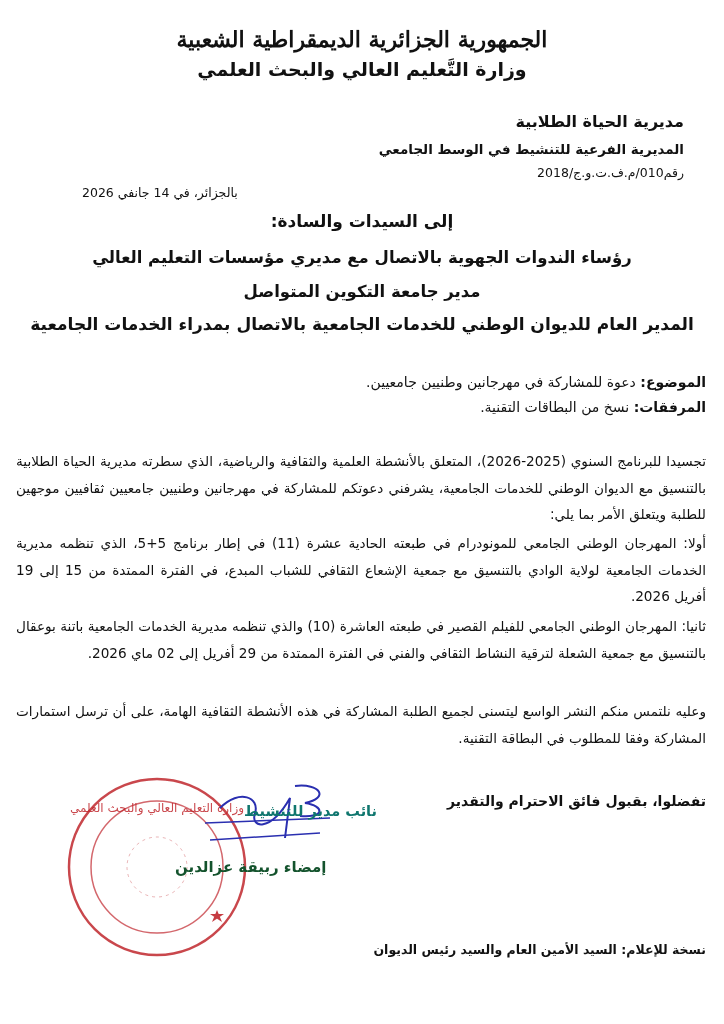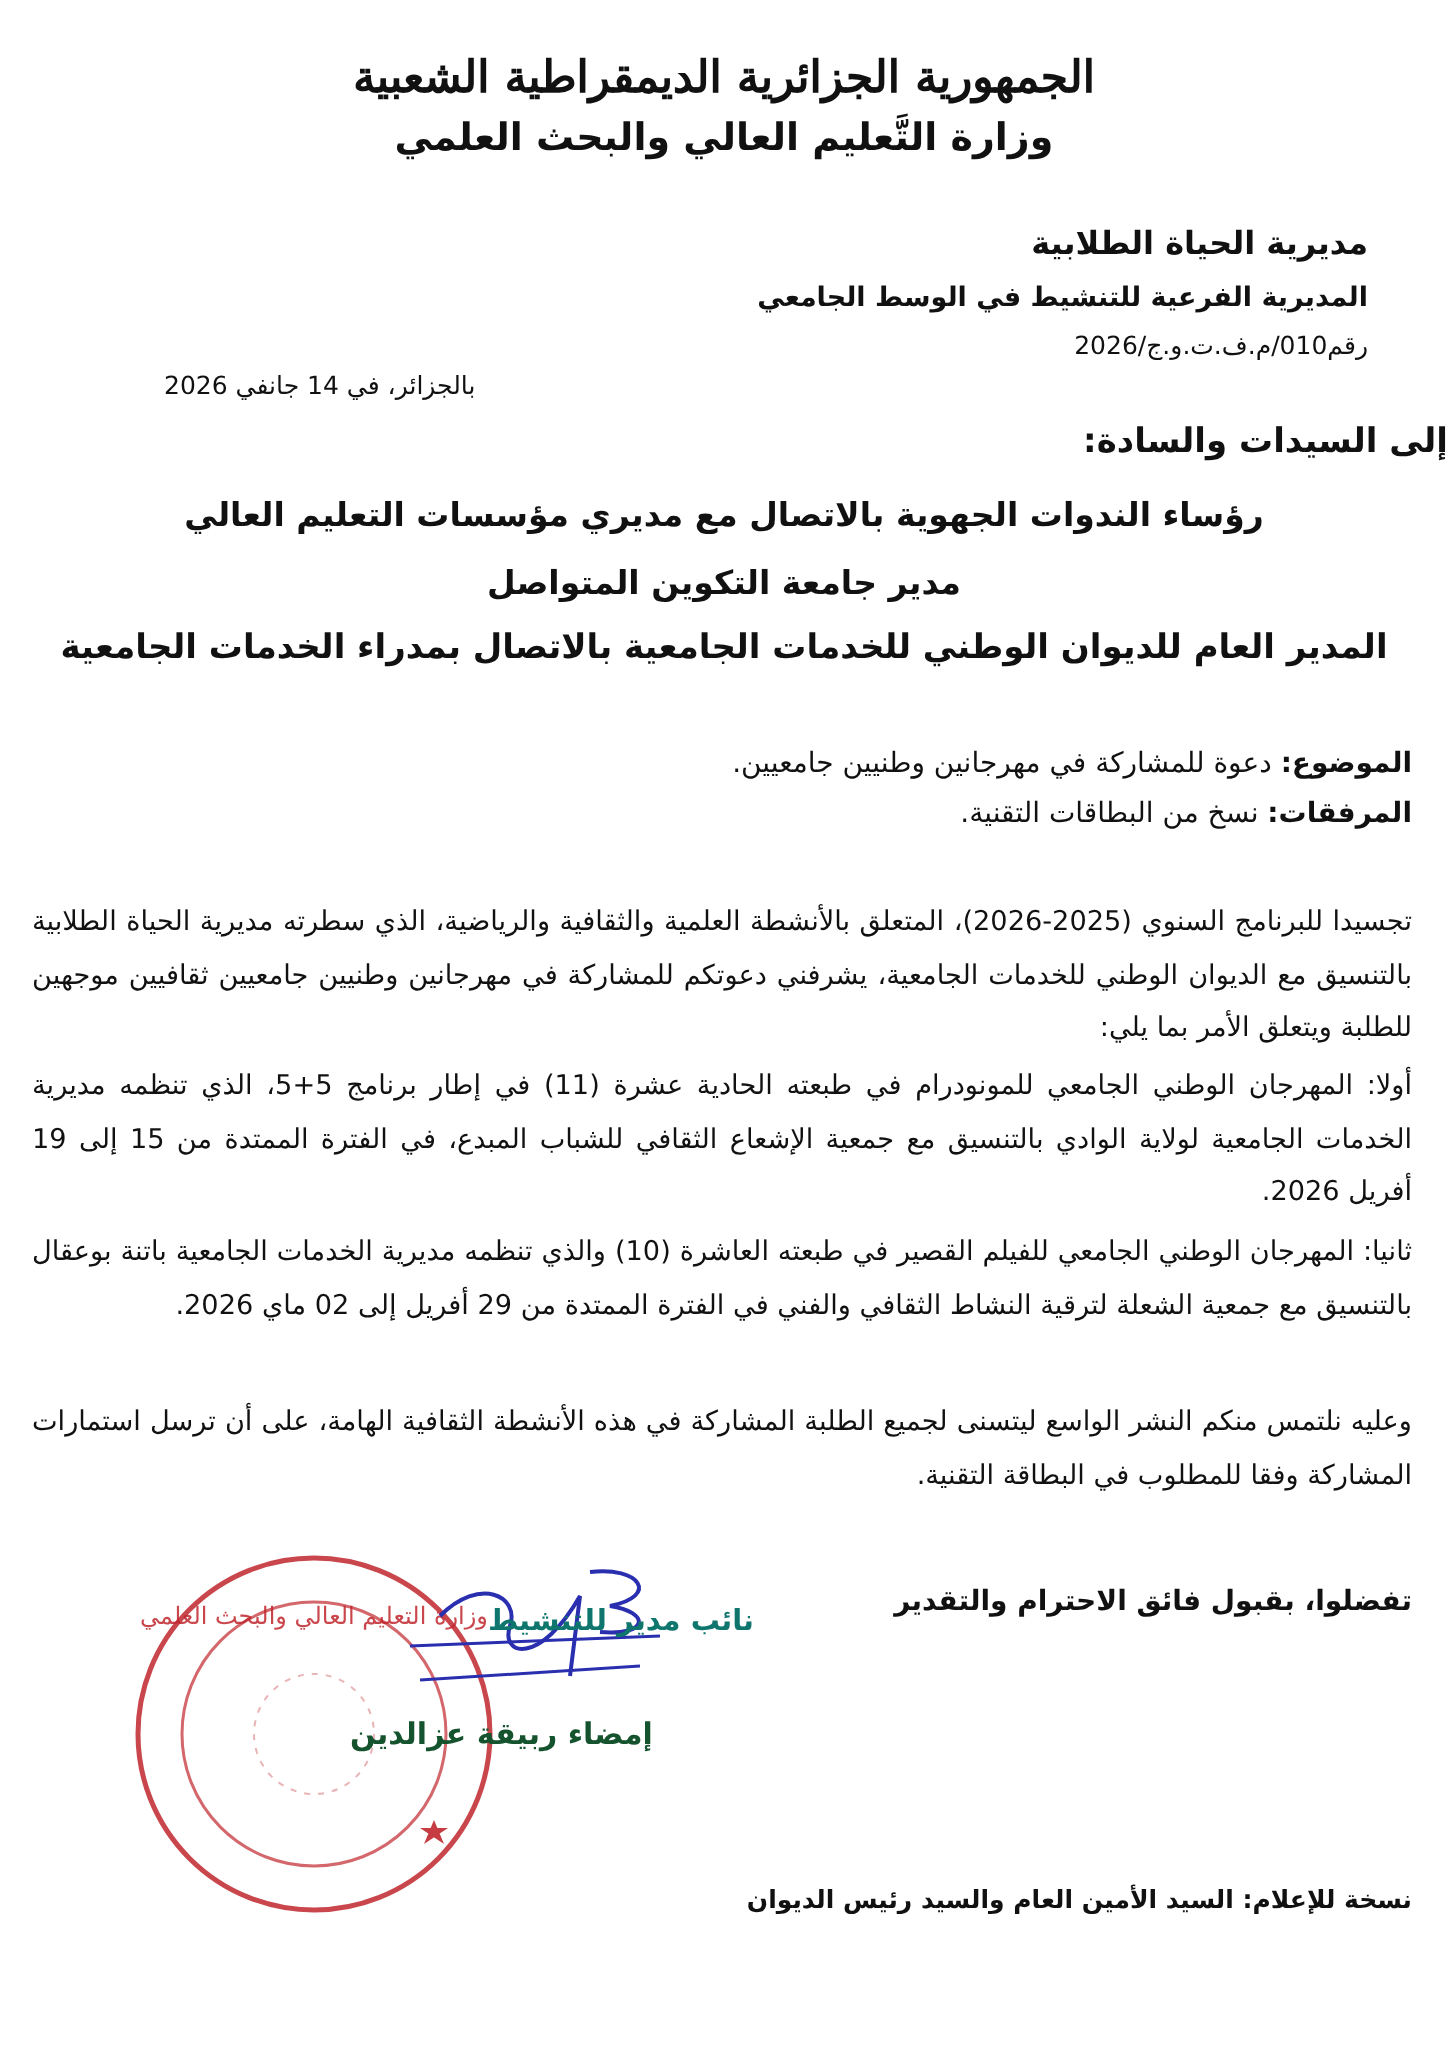--- a/index.html
+++ b/index.html
@@ -8,21 +8,21 @@
       font-family: "DejaVu Sans", sans-serif; color: #111;
     }
     .abs { position: absolute; }
     .rtl { direction: rtl; unicode-bidi: embed; }
     .hdr1 { left: 0; width: 724px; top: 26px; text-align: center; font-size: 22px; font-weight: bold; font-family: "DejaVu Serif", serif; }
     .hdr2 { left: 0; width: 724px; top: 58px; text-align: center; font-size: 19px; font-weight: bold; }
     .dir1 { right: 40px; top: 112px; font-size: 16px; font-weight: bold; }
     .dir2 { right: 40px; top: 141px; font-size: 13.5px; font-weight: bold; }
     .ref  { right: 40px; top: 165px; font-size: 12.5px; }
     .date { left: 82px; top: 165px; font-size: 12.5px; margin-top: 20px; }
-    .to   { left: 0; width: 724px; top: 211px; text-align: right; font-size: 17px; font-weight: bold; }
+    .to   { left: 0; width: 724px; top: 211px; text-align: center; font-size: 17px; font-weight: bold; }
     .rec  { left: 0; width: 724px; text-align: center; font-size: 16.5px; font-weight: bold; }
     .rec1 { top: 248px; }
     .rec2 { top: 282px; }
     .rec3 { top: 314px; font-size: 17px; }
     .subj { right: 18px; top: 374px; font-size: 14px; }
     .att  { right: 18px; top: 399px; font-size: 14px; }
     .lbl  { font-weight: bold; }
     .body { right: 18px; width: 690px; font-size: 13.6px; line-height: 26.5px; text-align: justify; }
     .p1 { top: 448px; }
     .p2 { top: 530px; }
@@ -36,21 +36,21 @@
     .signature { left: 200px; top: 778px; width: 140px; height: 70px; }
   </style>
 </head>
 <body>
 
 <div class="abs hdr1 rtl">الجمهورية الجزائرية الديمقراطية الشعبية</div>
 <div class="abs hdr2 rtl">وزارة التَّعليم العالي والبحث العلمي</div>
 
 <div class="abs dir1 rtl">مديرية الحياة الطلابية</div>
 <div class="abs dir2 rtl">المديرية الفرعية للتنشيط في الوسط الجامعي</div>
-<div class="abs ref rtl">رقم010/م.ف.ت.و.ج/2026</div>
+<div class="abs ref rtl">رقم010/م.ف.ت.و.ج/2018</div>
 <div class="abs date rtl">بالجزائر، في 14 جانفي 2026</div>
 
 <div class="abs to rtl">إلى السيدات والسادة:</div>
 <div class="abs rec rec1 rtl">رؤساء الندوات الجهوية بالاتصال مع مديري مؤسسات التعليم العالي</div>
 <div class="abs rec rec2 rtl">مدير جامعة التكوين المتواصل</div>
 <div class="abs rec rec3 rtl">المدير العام للديوان الوطني للخدمات الجامعية بالاتصال بمدراء الخدمات الجامعية</div>
 
 <div class="abs subj rtl">
   <span class="lbl">الموضوع:</span><span> دعوة للمشاركة في مهرجانين وطنيين جامعيين.</span>
 </div>

